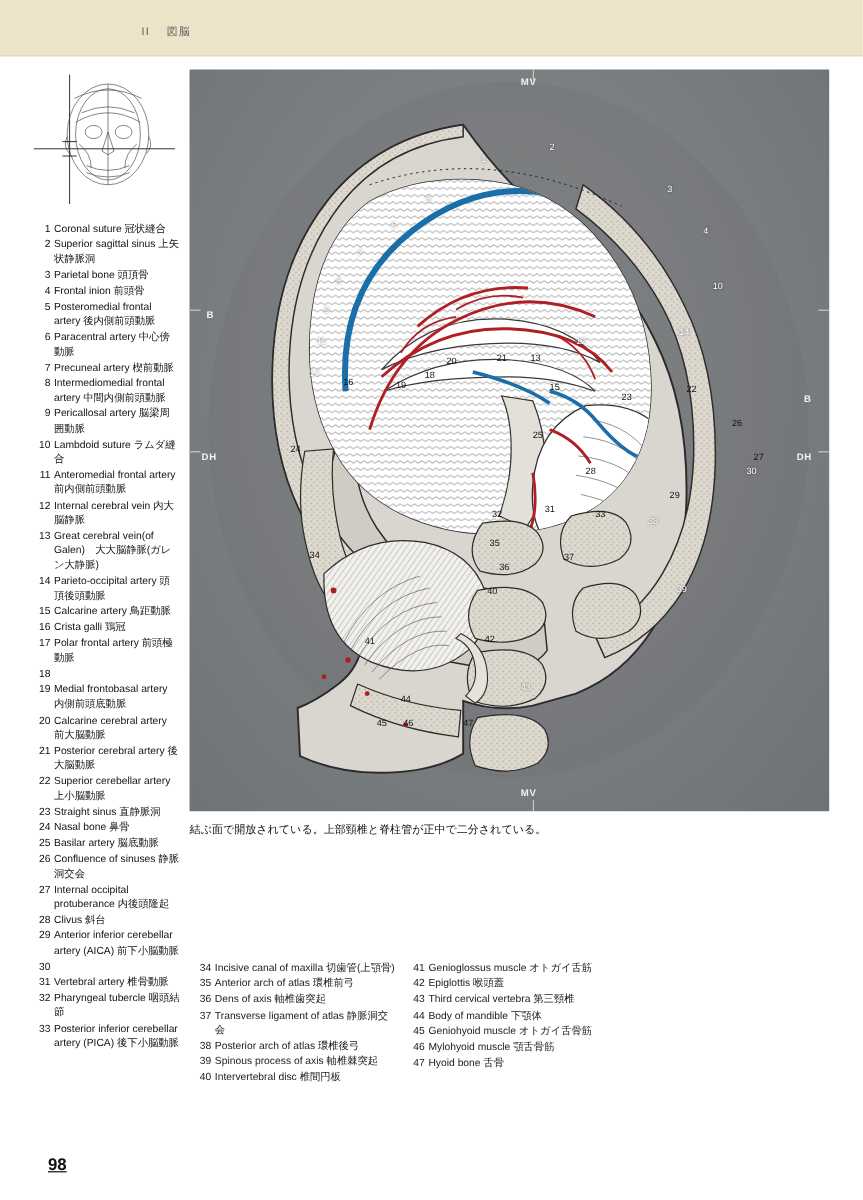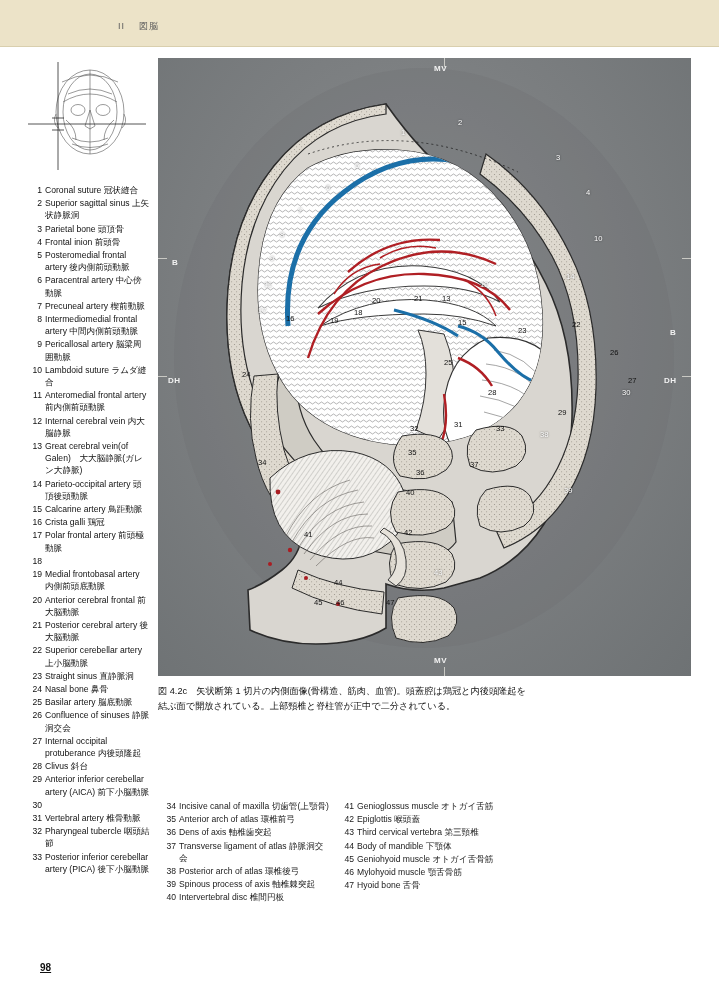--- a/index.html
+++ b/index.html
@@ -110,21 +110,21 @@
   }
   .bottom-col {
     width: 168px;
     margin-right: 10px;
   }
   
   .page-number {
     position: absolute;
     left: 40px;
     top: 962px;
-    font-size: 10px;
+    font-size: 14px;
     font-weight: bold;
     color: #111;
     text-decoration: underline;
   }
   
   .plate-bg {
     position: absolute;
     inset: 0;
     background:
       radial-gradient(ellipse at 48% 42%, #8b8e90 0%, #7b7e80 55%, #6e7274 100%);
@@ -268,21 +268,21 @@
         </div>
       <div class="legend-item">
           <span class="legend-num">18</span>
         </div>
       <div class="legend-item">
           <span class="legend-num">19</span>
           <span class="legend-text">Medial frontobasal artery 内側前頭底動脈</span>
         </div>
       <div class="legend-item">
           <span class="legend-num">20</span>
-          <span class="legend-text">Anterior cerebral frontal 前大脳動脈</span>
+          <span class="legend-text">Calcarine cerebral artery 前大脳動脈</span>
         </div>
       <div class="legend-item">
           <span class="legend-num">21</span>
           <span class="legend-text">Posterior cerebral artery 後大脳動脈</span>
         </div>
       <div class="legend-item">
           <span class="legend-num">22</span>
           <span class="legend-text">Superior cerebellar artery 上小脳動脈</span>
         </div>
       <div class="legend-item">
@@ -510,21 +510,20 @@
     <div class="num-label dark" style="left:146px; top:472px;">41</div>
     <div class="num-label dark" style="left:246px; top:470px;">42</div>
     <div class="num-label" style="left:276px; top:510px;">43</div>
     <div class="num-label dark" style="left:176px; top:520px;">44</div>
     <div class="num-label dark" style="left:156px; top:540px;">45</div>
     <div class="num-label dark" style="left:178px; top:540px;">46</div>
     <div class="num-label dark" style="left:228px; top:540px;">47</div>
   </div>
 
   <div class="fig-caption">
-    <div>図 4.2c　矢状断第 1 切片の内側面像(骨構造、筋肉、血管)。頭蓋腔は鶏冠と内後頭隆起を</div>
     <div>結ぶ面で開放されている。上部頸椎と脊柱管が正中で二分されている。</div>
   </div>
 
   <div class="bottom-cols">
     <div class="bottom-col">
       <div class="legend-item">
           <span class="legend-num">34</span>
           <span class="legend-text">Incisive canal of maxilla 切歯管(上顎骨)</span>
         </div>
       <div class="legend-item">

